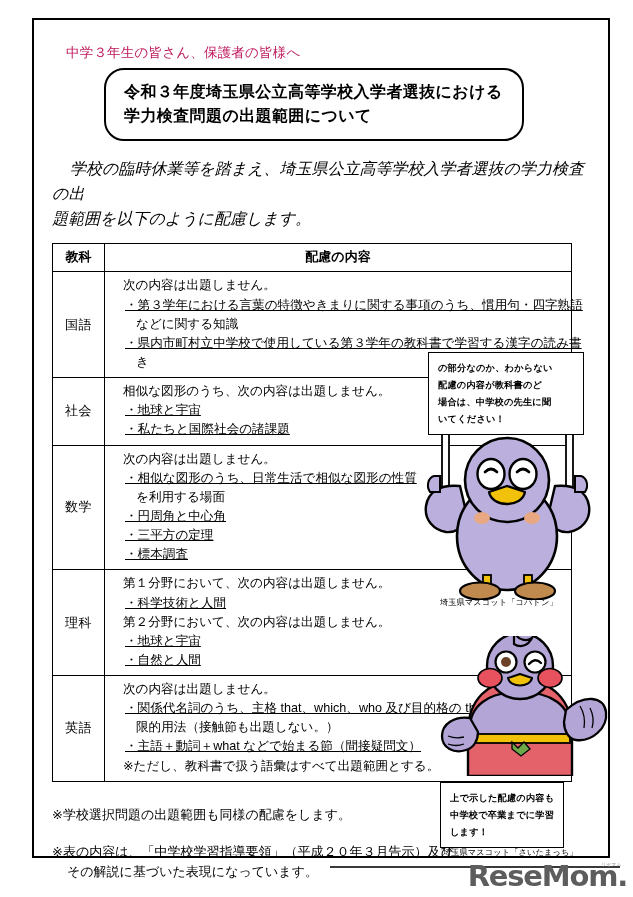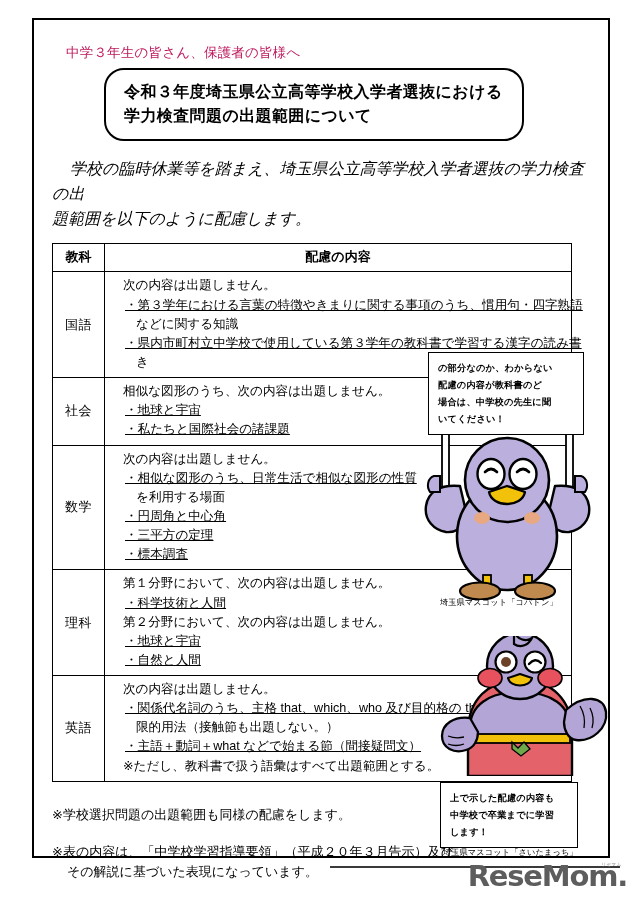--- a/index.html
+++ b/index.html
@@ -393,21 +393,21 @@
       <ellipse cx="110" cy="42" rx="12" ry="9.5" fill="#e8525f" stroke="#000" stroke-width="1.6"></ellipse>
 
       <path d="M30 82 C14 80 2 88 2 100 C2 112 14 118 26 114 C34 112 38 104 38 96 Z" fill="#b3a6d6" stroke="#000" stroke-width="2.3"></path>
       <path d="M8 100 q8 3 16 1 M8 108 q8 3 16 0" fill="none" stroke="#000" stroke-width="1.3"></path>
 
       <path d="M126 74 C144 58 164 60 166 76 C168 92 152 106 136 104 C128 103 124 94 124 86 Z" fill="#b3a6d6" stroke="#000" stroke-width="2.3"></path>
       <path d="M140 70 q6 10 4 22 M150 72 q5 10 2 20" fill="none" stroke="#000" stroke-width="1.3"></path>
     </svg>
   </div>
 
-  <div class="balloon" style="left:440px; top:782px; width:138px; z-index:9;">
+  <div class="balloon" style="left:440px; top:782px; width:124px; z-index:9;">
     <div class="bl">上で示した配慮の内容も</div>
     <div class="bl">中学校で卒業までに学習</div>
     <div class="bl">します！</div>
   </div>
 
   <div class="mascot-caption" style="left:443px; top:847px;">埼玉県マスコット「さいたまっち」</div>
 
   <div class="wm-rule"></div>
   <div class="wm-tag">リセマム</div>
   <div class="watermark">

